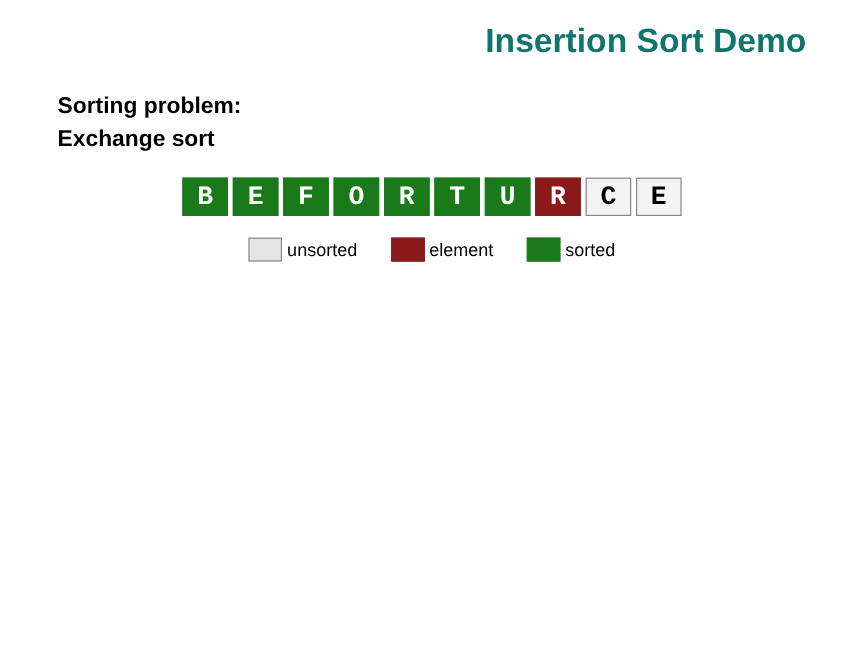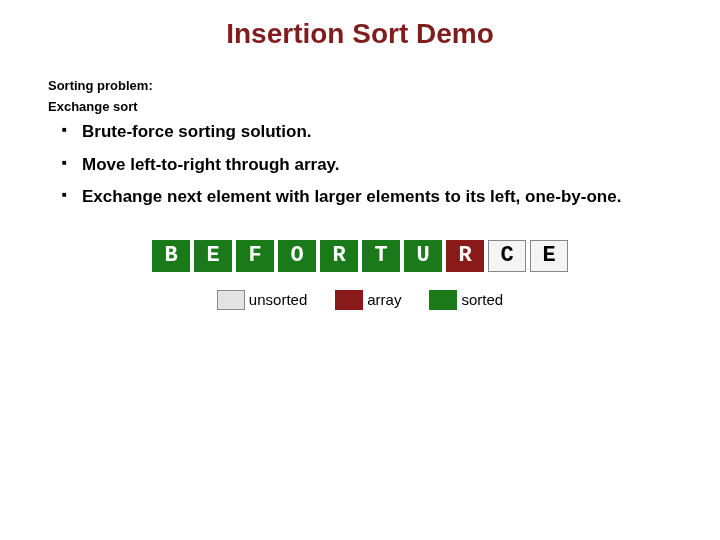--- a/index.html
+++ b/index.html
@@ -9,28 +9,28 @@
     height: 540px;
     font-family: Arial, Helvetica, sans-serif;
     background: #fff;
     color: #000;
     box-sizing: border-box;
   }
   .slide {
     padding: 18px 48px 0 48px;
   }
   .title {
-    text-align: center;
+    text-align: right;
     font-size: 28px;
     font-weight: bold;
-    color: #7f1d1d;
+    color: #0f766e;
     margin: 0 0 28px 0;
   }
   .heading {
-    font-size: 13px;
+    font-size: 19px;
     font-weight: bold;
     margin: 0 0 6px 0;
   }
   ul.bullets {
     margin: 0 0 30px 0;
     padding-left: 34px;
   }
   ul.bullets li {
     font-size: 17px;
     font-weight: bold;
@@ -92,25 +92,20 @@
 </style>
 </head>
 <body>
 
 <div class="slide">
   <h1 class="title">Insertion Sort Demo</h1>
 
   <div class="heading">Sorting problem:</div>
 
   <div class="heading">Exchange sort</div>
-  <ul class="bullets">
-    <li>Brute-force sorting solution.</li>
-    <li>Move left-to-right through array.</li>
-    <li>Exchange next element with larger elements to its left, one-by-one.</li>
-  </ul>
 
   <div class="array-row">
     <div class="cell sorted">B</div>
     <div class="cell sorted">E</div>
     <div class="cell sorted">F</div>
     <div class="cell sorted">O</div>
     <div class="cell sorted">R</div>
     <div class="cell sorted">T</div>
     <div class="cell sorted">U</div>
     <div class="cell active">R</div>
@@ -118,20 +113,20 @@
     <div class="cell unsorted">E</div>
   </div>
 
   <div class="legend">
     <div class="legend-item">
       <div class="swatch sw-unsorted"></div>
       <span>unsorted</span>
     </div>
     <div class="legend-item">
       <div class="swatch sw-active"></div>
-      <span>array</span>
+      <span>element</span>
     </div>
     <div class="legend-item">
       <div class="swatch sw-sorted"></div>
       <span>sorted</span>
     </div>
   </div>
 </div>
 
 </body></html>

